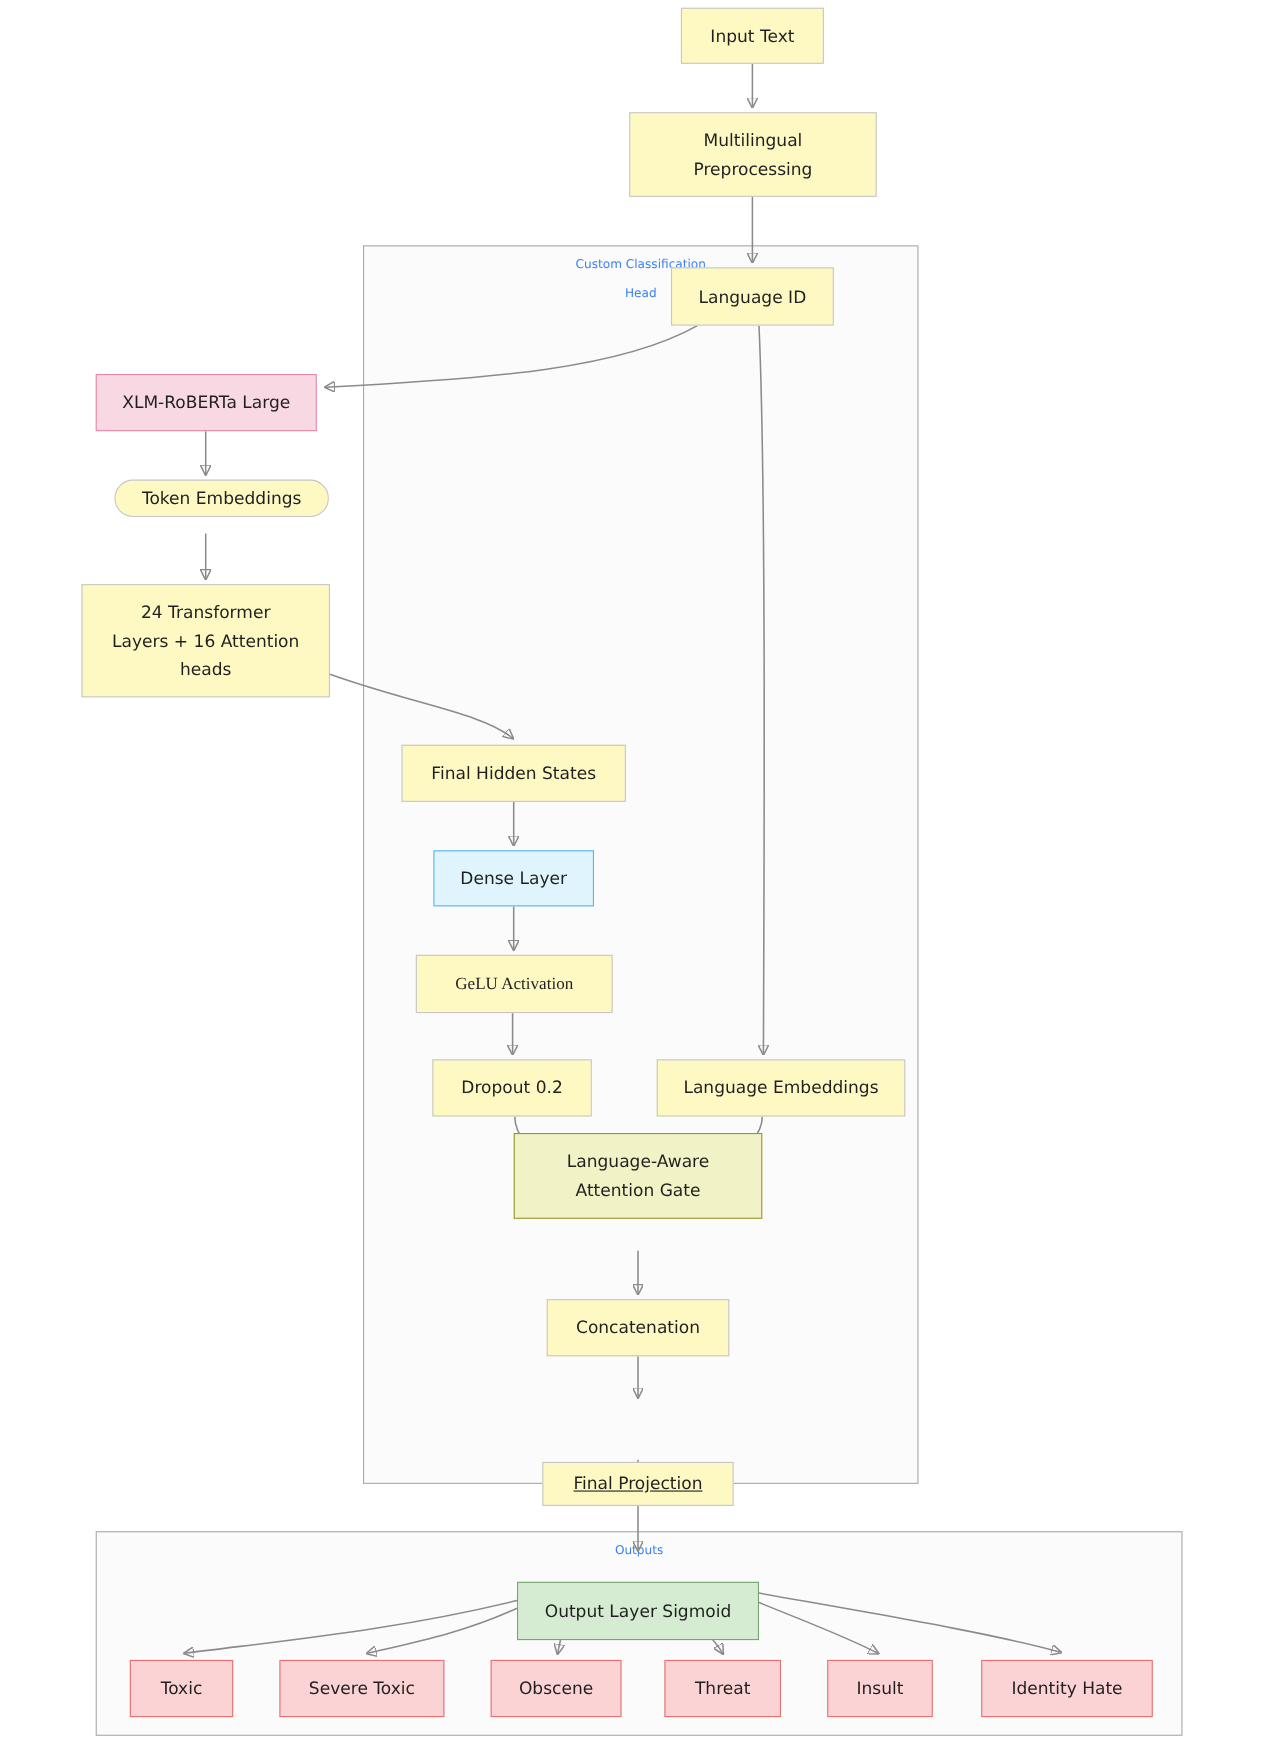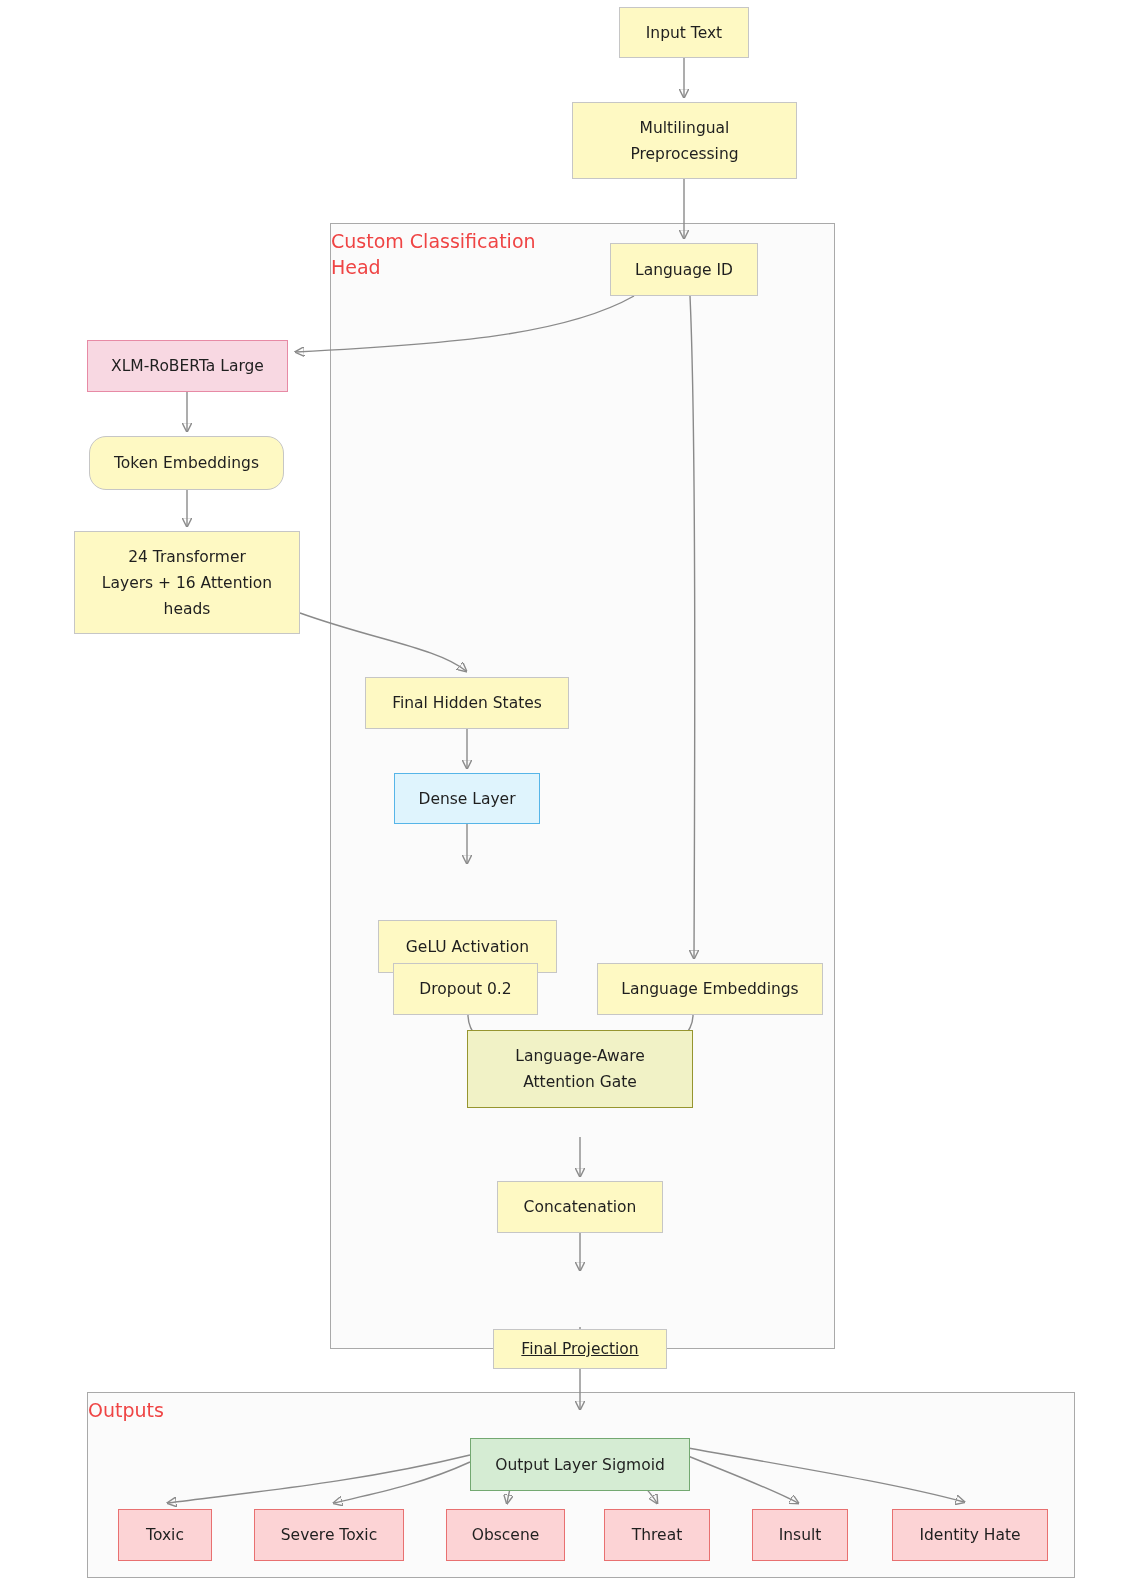--- a/index.html
+++ b/index.html
@@ -14,24 +14,24 @@
   .subgraph {
     position: absolute;
     background: #fbfbfb;
     border: 1px solid #a9a9a9;
     box-sizing: border-box;
   }
   .subgraph-label {
     position: absolute;
     width: 100%;
     top: 4px;
-    text-align: left;
-    font-size: 19px;
+    text-align: center;
+    font-size: 11px;
     line-height: 26px;
-    color: #ef4444;
+    color: #3b82f6;
   }
   .edges {
     position: absolute;
     left: 0; top: 0;
     pointer-events: none;
   }
   .edges path {
     fill: none;
     stroke: #8a8a8a;
     stroke-width: 1.4;
@@ -112,39 +112,39 @@
   </div>
 
   <div class="node" style="left:610px; top:243px; width:148px; height:53px;">
     <div>Language ID</div>
   </div>
 
   <div class="node model" style="left:87px; top:340px; width:201px; height:52px;">
     <div>XLM-RoBERTa Large</div>
   </div>
 
-  <div class="node" style="left:89px; top:436px; width:195px; height:54px;border-radius:17px;">
+  <div class="node" style="left:104px; top:436px; width:195px; height:34px;border-radius:17px;">
     <div>Token Embeddings</div>
   </div>
 
   <div class="node" style="left:74px; top:531px; width:226px; height:103px;">
     <div>24 Transformer</div>
     <div>Layers + 16 Attention</div>
     <div>heads</div>
   </div>
 
   <div class="node" style="left:365px; top:677px; width:204px; height:52px;">
     <div>Final Hidden States</div>
   </div>
 
   <div class="node dense" style="left:394px; top:773px; width:146px; height:51px;">
     <div>Dense Layer</div>
   </div>
 
-  <div class="node" style="left:378px; top:920px; width:179px; height:53px;">
+  <div class="node" style="left:378px; top:868px; width:179px; height:53px;font-family:Liberation Serif, serif;">
     <div>GeLU Activation</div>
   </div>
 
   <div class="node" style="left:393px; top:963px; width:145px; height:52px;">
     <div>Dropout 0.2</div>
   </div>
 
   <div class="node" style="left:581px; top:963px; width:226px; height:52px;margin-left:16px;">
     <div>Language Embeddings</div>
   </div>

